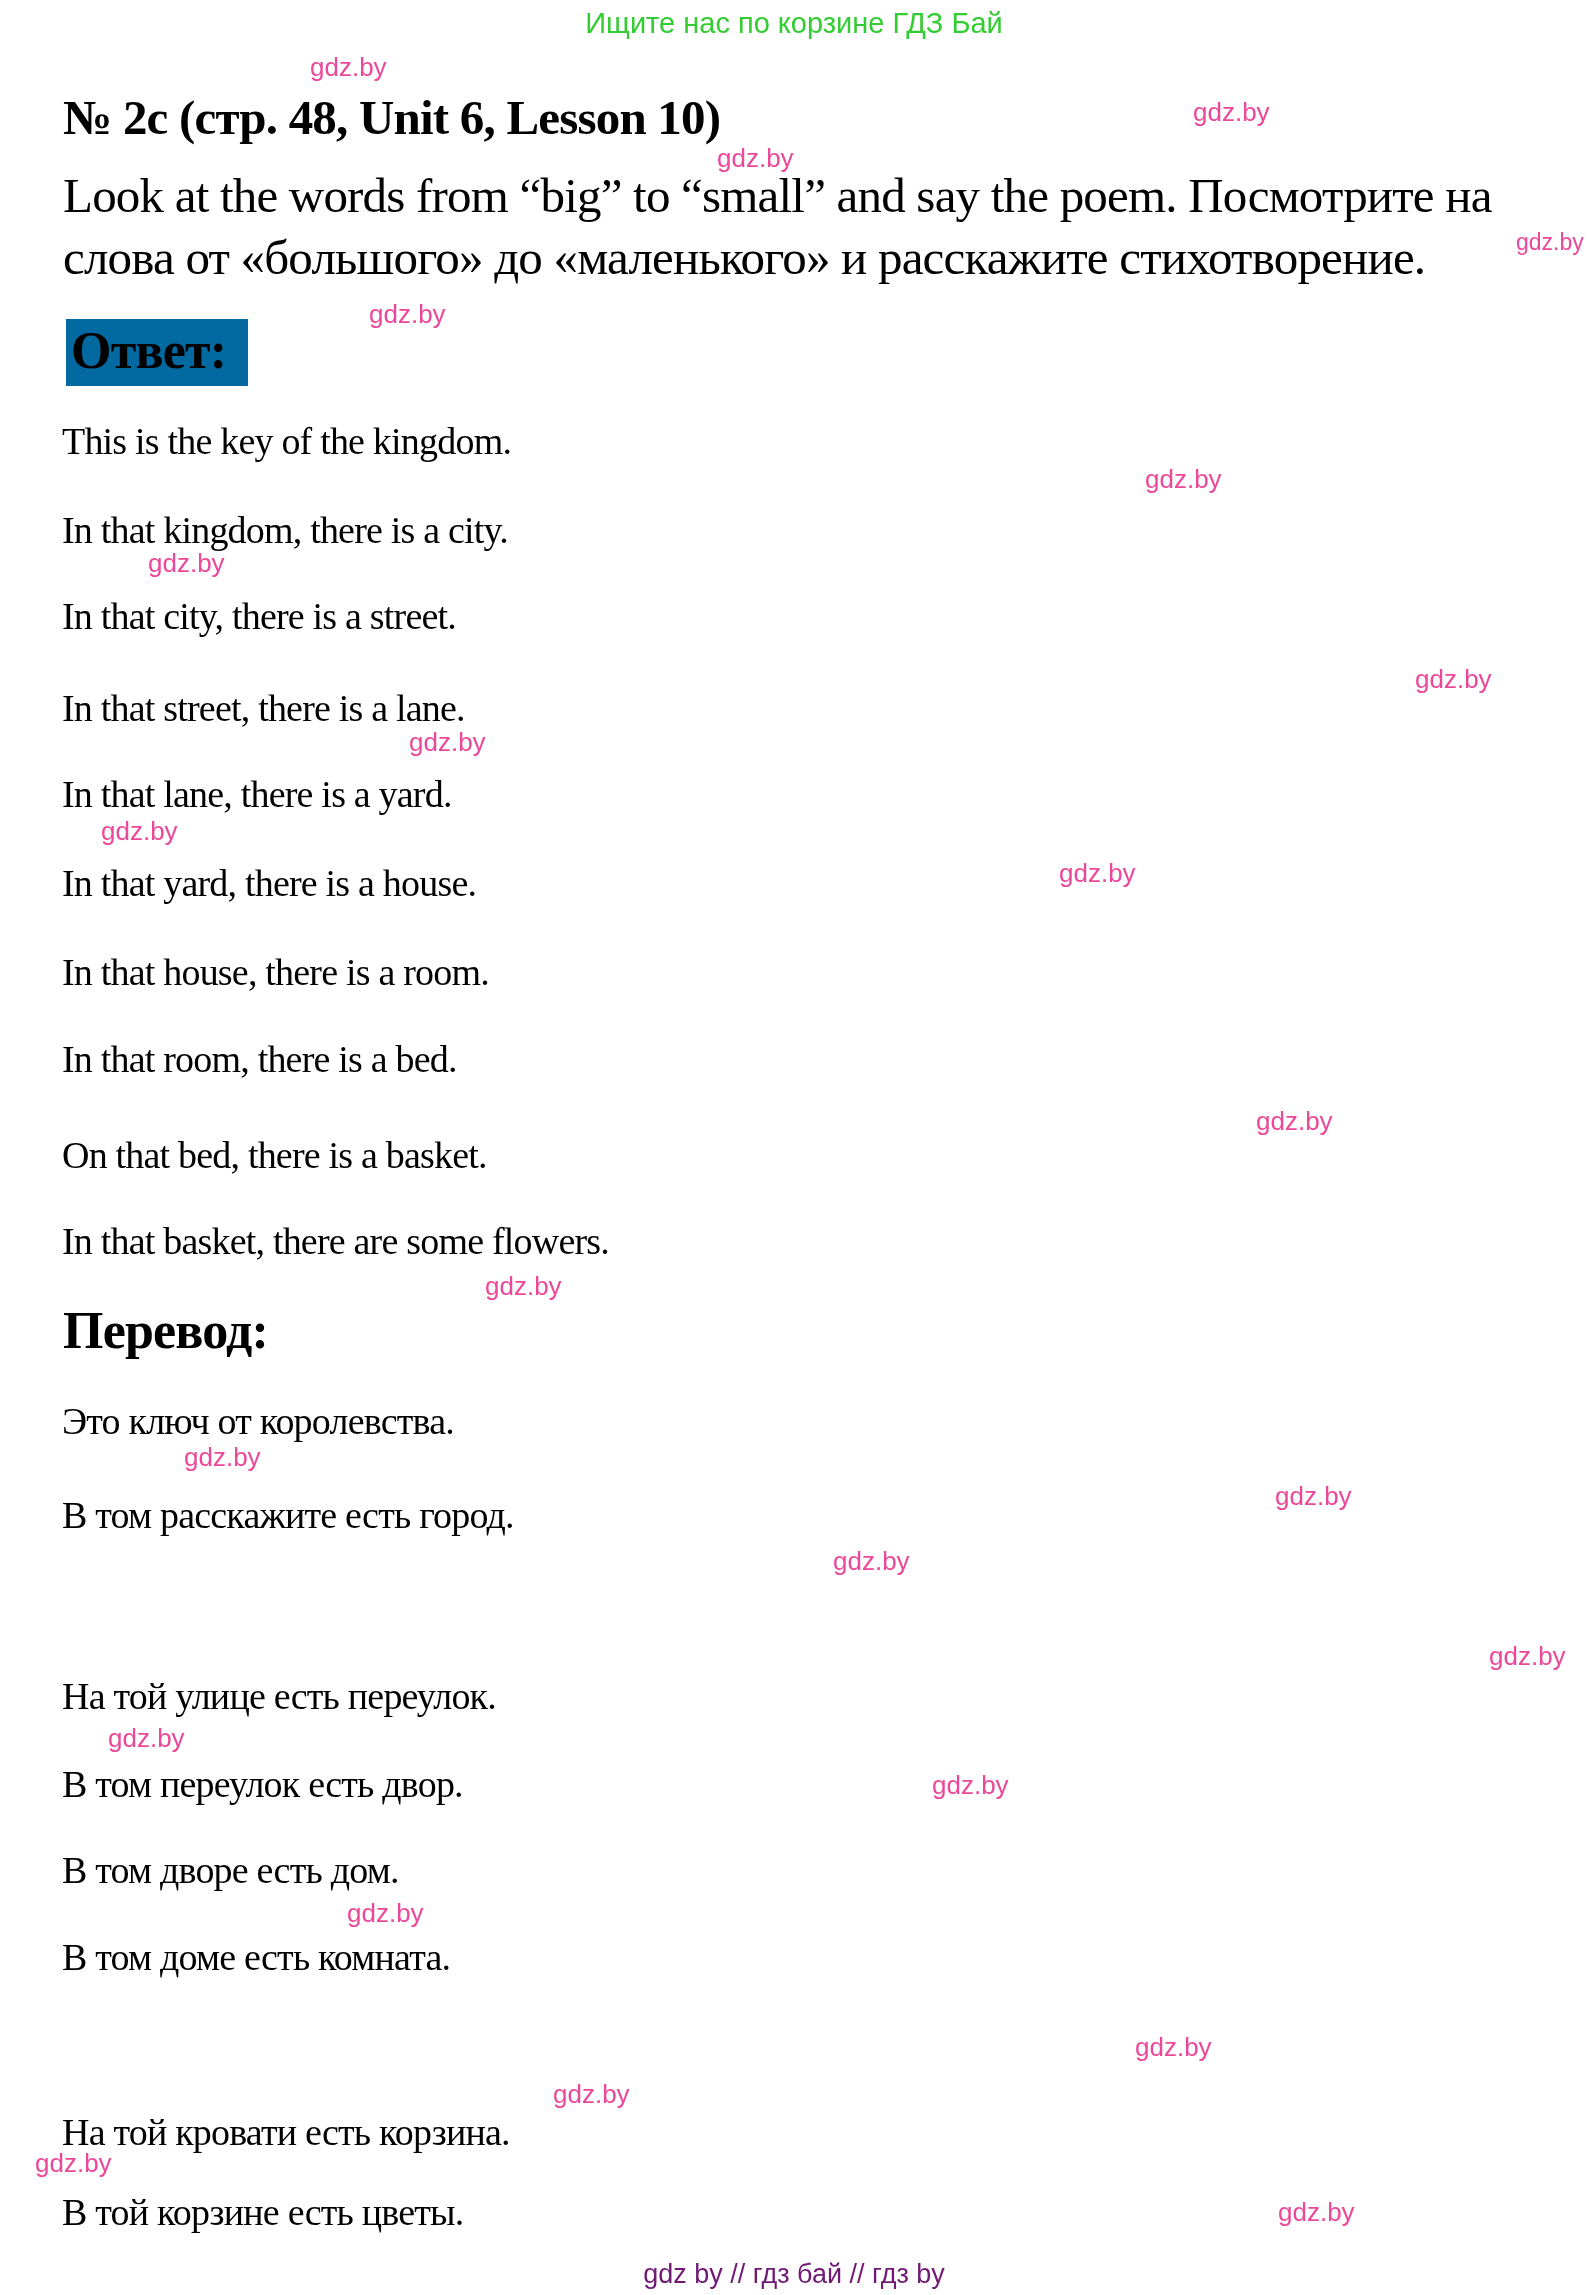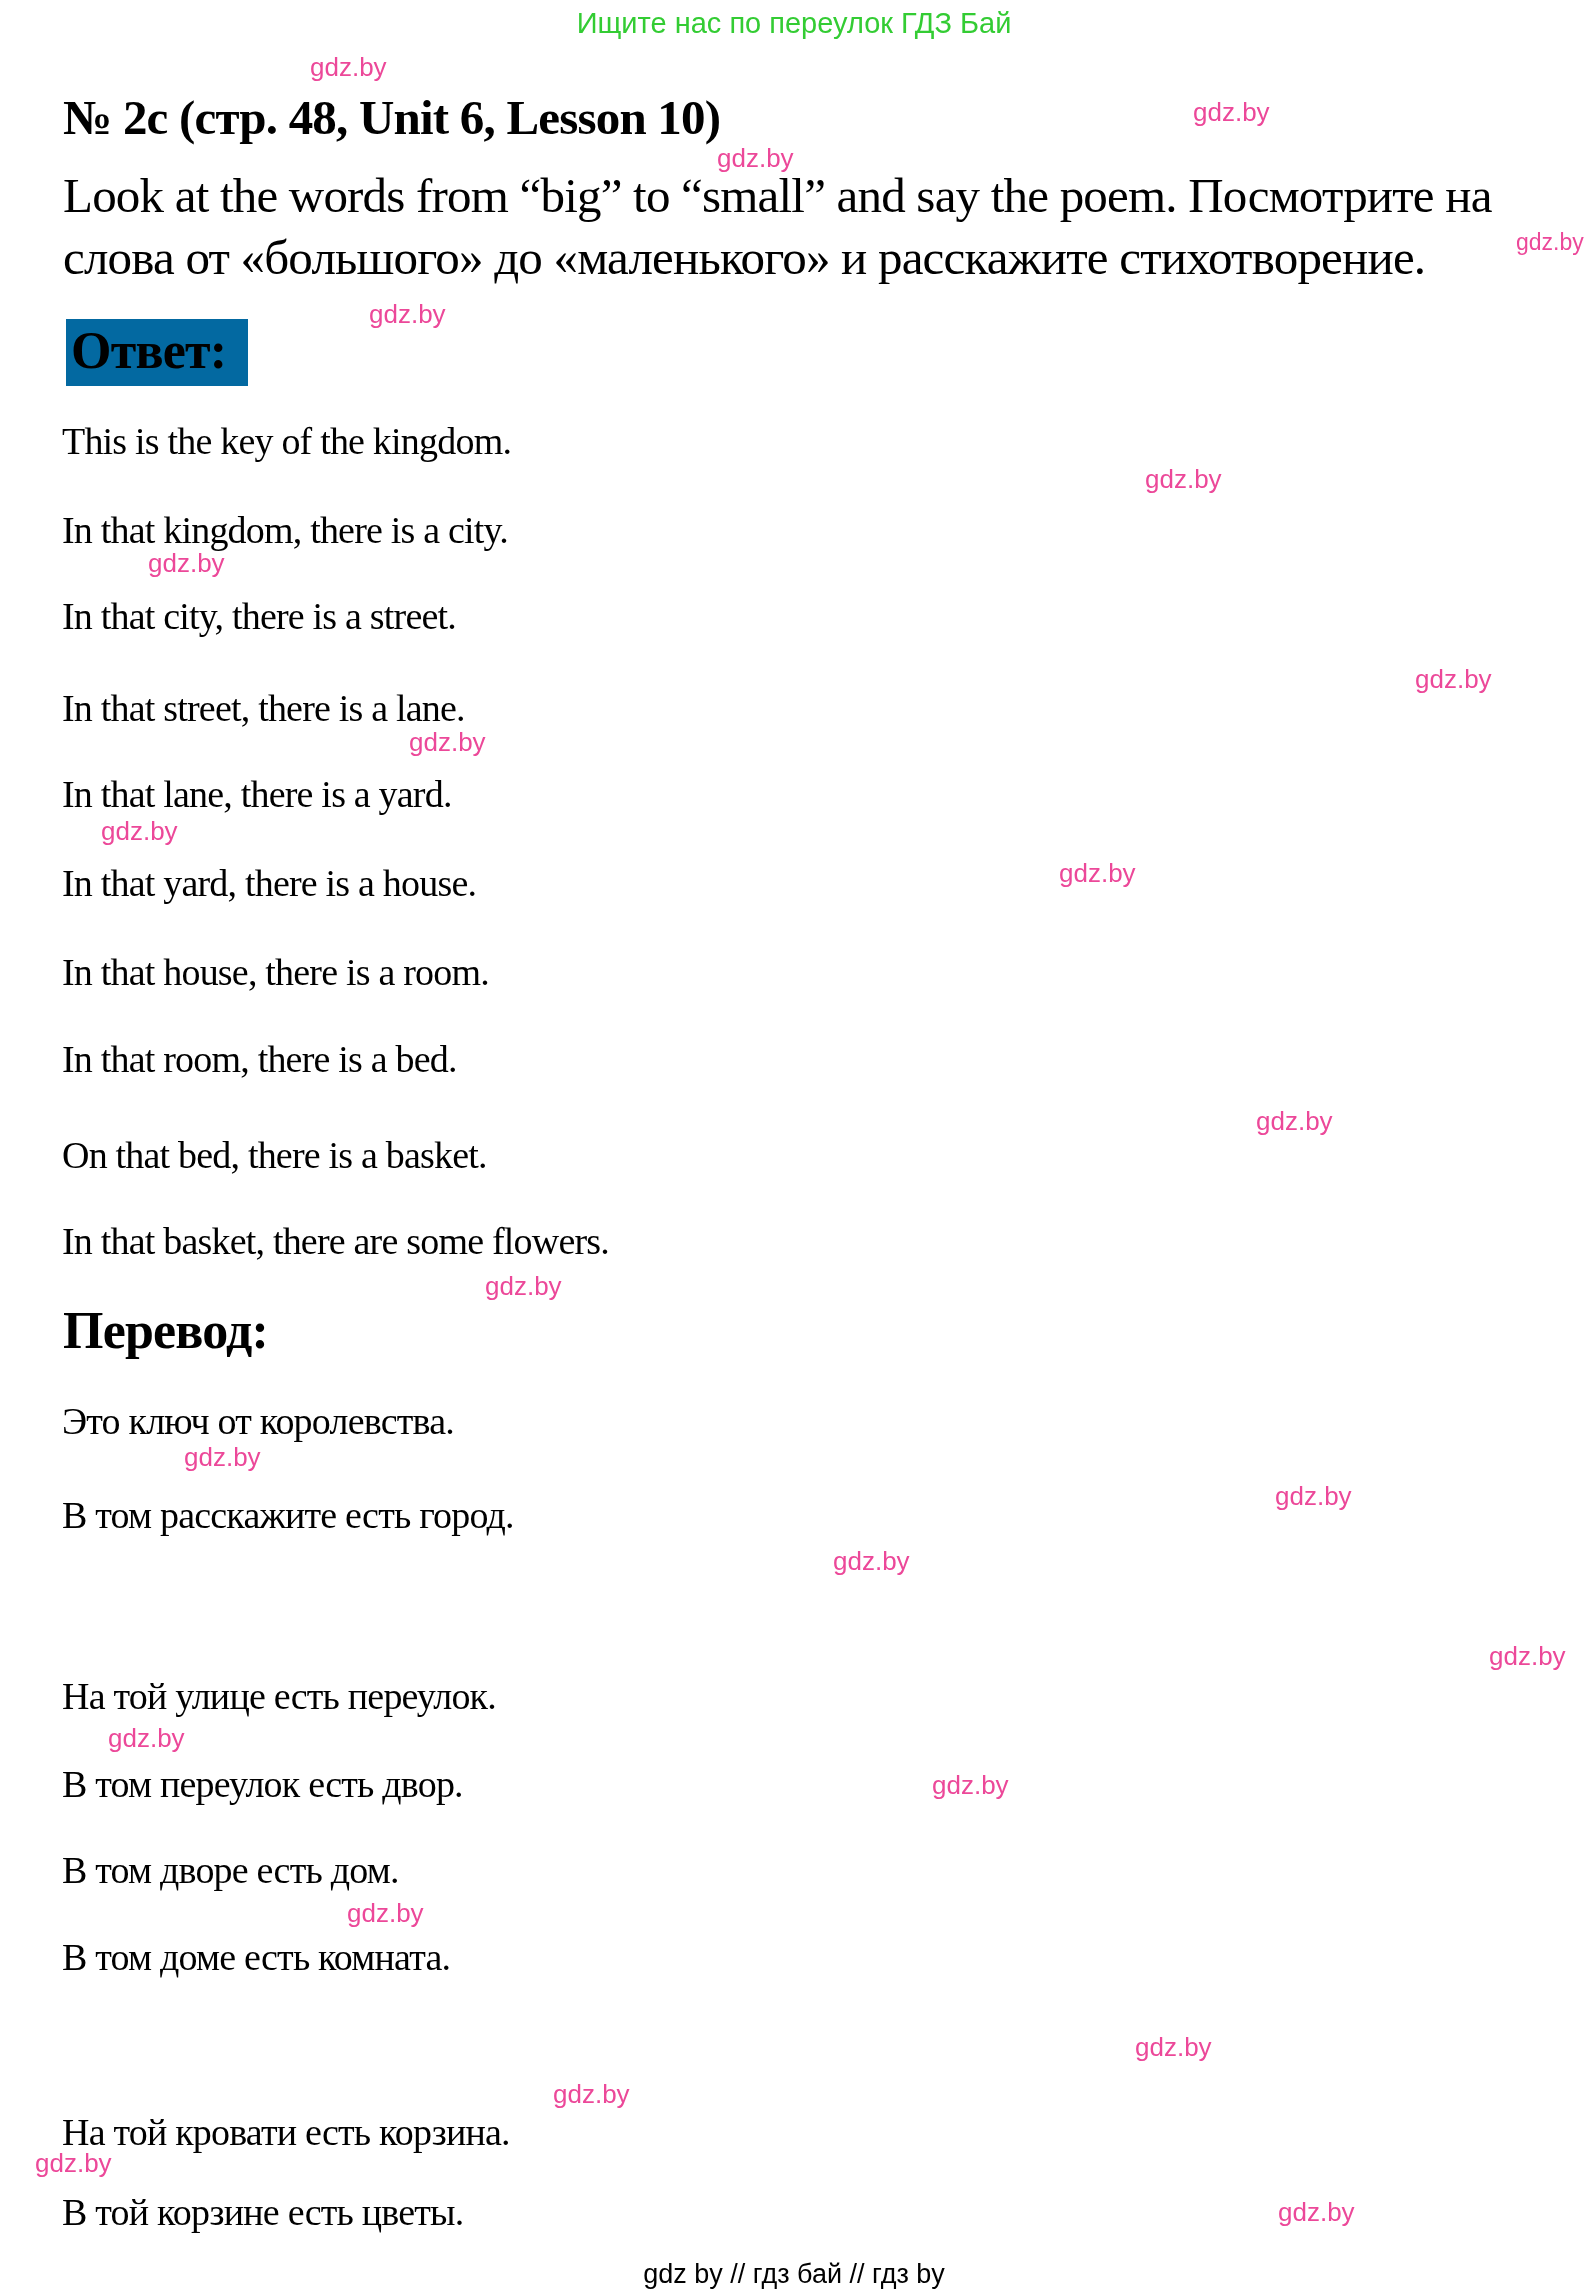--- a/index.html
+++ b/index.html
@@ -70,30 +70,30 @@
     color: #ec4899;
     white-space: nowrap;
   }
   .wm.small { font-size: 23px; }
   .footer {
     position: absolute;
     top: 2259px; left: 0; width: 100%;
     text-align: center;
     font-family: "Liberation Sans", sans-serif;
     font-size: 27px;
-    color: #000000;
+    color: #701a75;
     white-space: nowrap;
   }
 </style>
 </head>
 <body>
 
 <div class="page">
 
-  <div class="banner">Ищите нас по переулок ГДЗ Бай</div>
+  <div class="banner">Ищите нас по корзине ГДЗ Бай</div>
 
   <div class="heading">№ 2c (стр. 48, Unit 6, Lesson 10)</div>
 
   <div class="instruction">
     <span>Look at the words from “big” to “small” and say the poem. Посмотрите на</span><br>
     <span>слова от «большого» до «маленького» и расскажите стихотворение.</span>
   </div>
 
   <div class="answer-label">Ответ:</div>
 

